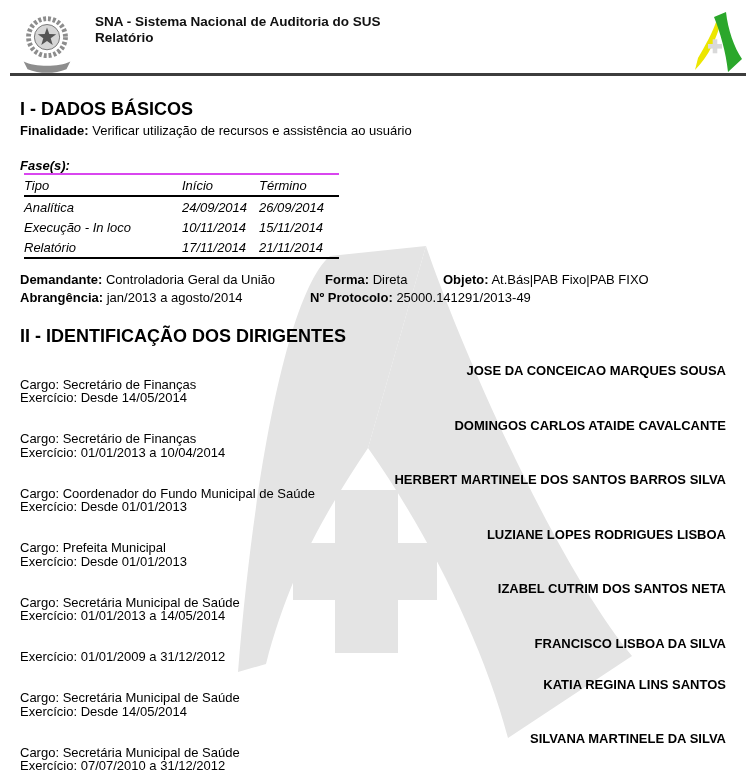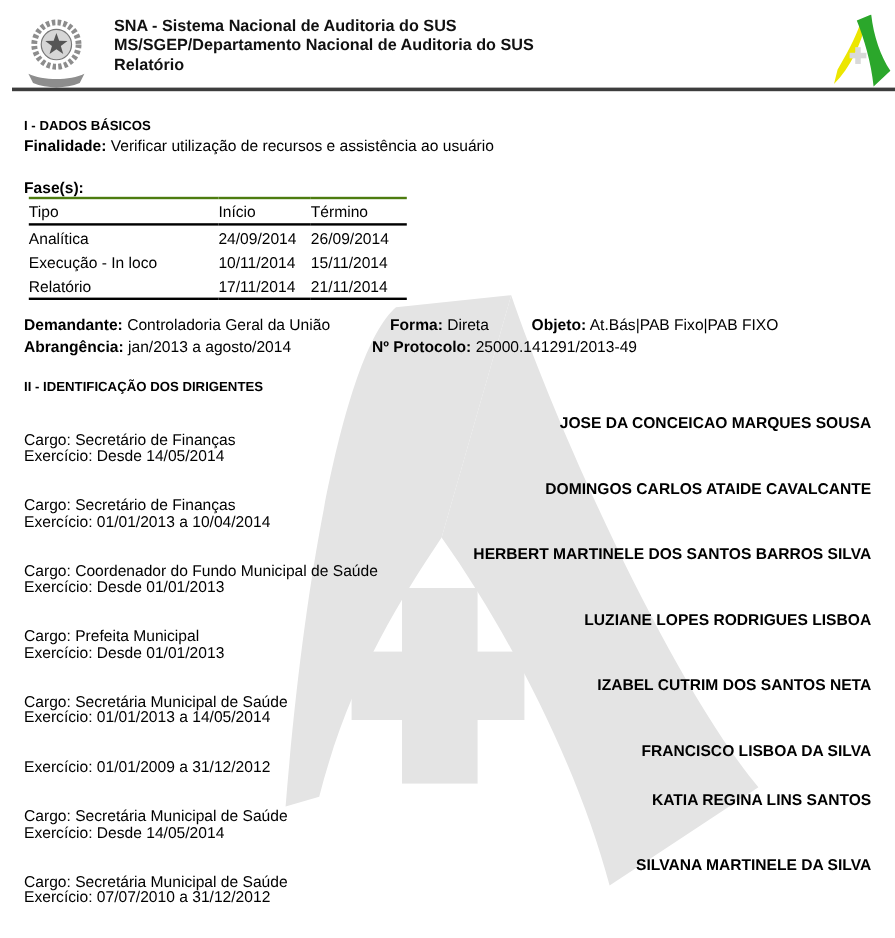--- a/index.html
+++ b/index.html
@@ -28,31 +28,32 @@
     position: absolute; left: 95px; top: 14px;
     font-weight: bold; font-size: 13.5px; line-height: 16px; color: #111;
   }
   .denasus-logo { position: absolute; right: 3px; top: 12px; width: 50px; height: 62px; }
   .header-rule {
     position: absolute; left: 10px; top: 73px;
     width: 736px; height: 3px; background: #3d3d3d;
   }
   
   .content { position: absolute; left: 20px; top: 76px; width: 706px; z-index: 1; }
-  .sec-title { font-weight: bold; font-size: 11px; }
+  .sec-title { font-weight: bold; font-size: 18px; }
   .t1 { margin-top: 23px; }
   .finalidade { margin-top: 3px; line-height: 15px; }
-  .fases-label { margin-top: 21px; font-weight: bold; line-height: 14px; }
+  .fases-label { margin-top: 21px; font-weight: bold; line-height: 14px; font-style: italic; }
   b { font-weight: bold; }
 
   table.fases {
     margin-left: 4px; margin-top: 0px;
     width: 315px;
     border-collapse: collapse;
-    border-top: 2px solid #4d7c0f;
+    border-top: 2px solid #d946ef;
+    font-style: italic;
   }
   table.fases thead tr { border-bottom: 2px solid #000; }
   table.fases tbody tr:last-child { border-bottom: 2px solid #000; }
   table.fases th, table.fases td {
     font-weight: normal; text-align: left;
     font-size: 13px; padding: 3px 0 2px 0;
   }
   col.c1 { width: 158px; } col.c2 { width: 77px; } col.c3 { width: 80px; }
 
   .kv-row { position: relative; height: 18px; }
@@ -85,21 +86,20 @@
   <header class="header">
     <svg class="coa" viewBox="0 0 64 72" aria-hidden="true">
       <circle cx="32" cy="31" r="19" fill="none" stroke="#8d8d8d" stroke-width="5" stroke-dasharray="3 2"></circle>
       <circle cx="32" cy="31" r="13" fill="#d6d6d6" stroke="#777777" stroke-width="1"></circle>
       <polygon fill="#555555" points="32,21 34.35,27.76 41.51,27.91 35.8,32.24 37.88,39.09 32,35 26.12,39.09 28.2,32.24 22.49,27.91 29.65,27.76"></polygon>
       <path fill="#8d8d8d" d="M 8 56 C 20 62, 44 62, 56 56 L 52 64 C 40 69, 24 69, 12 64 Z"></path>
     </svg>
 
     <div class="header-text">
       <div>SNA - Sistema Nacional de Auditoria do SUS</div>
-      <div>MS/SGEP/Departamento Nacional de Auditoria do SUS</div>
       <div>Relatório</div>
     </div>
 
     <svg class="denasus-logo" viewBox="0 0 50 62" aria-hidden="true">
       <path fill="#ece600" d="M 24 7 L 29 6 C 24 26, 16 44, 2 58 L 5 46 C 12 34, 20 20, 24 7 Z"></path>
       <path fill="#2ba72b" d="M 21 5 L 33 0 C 35 18, 41 35, 49 47 L 35 60 C 33 40, 27 20, 21 5 Z"></path>
       <g fill="#d9d9d9">
         <rect x="15" y="32" width="14" height="4.6"></rect>
         <rect x="19.7" y="27.3" width="4.6" height="14"></rect>
       </g>

